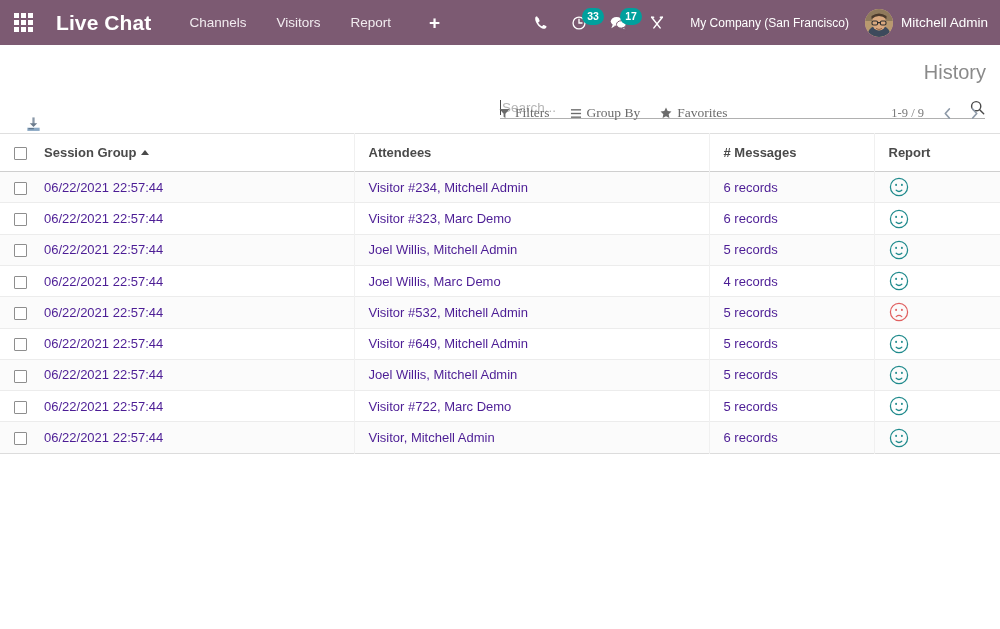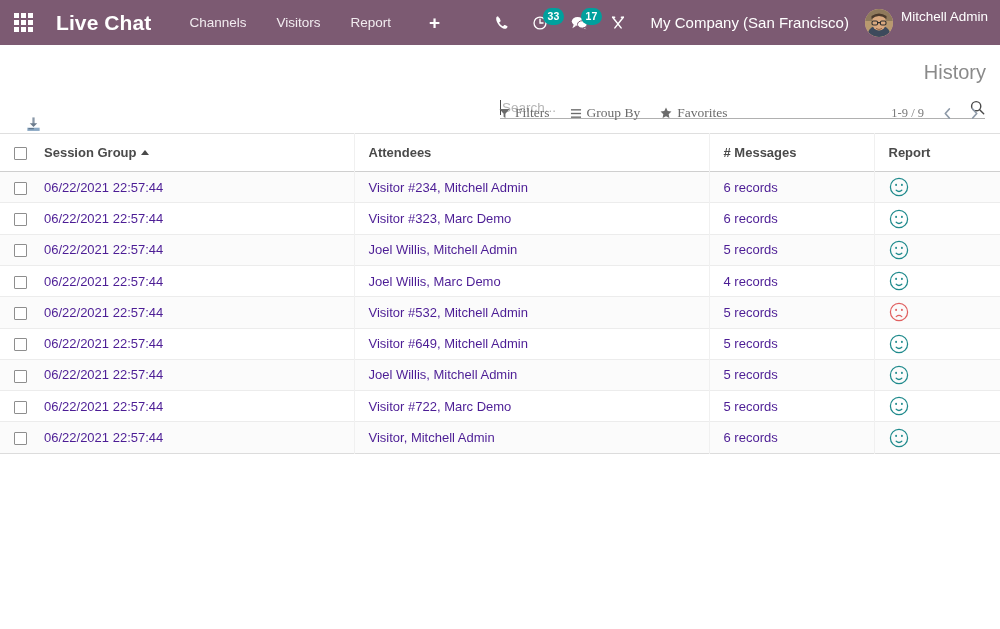--- a/index.html
+++ b/index.html
@@ -103,30 +103,31 @@
     font-size: 10.5px;
     font-weight: bold;
     line-height: 1;
     padding: 3px 5px 3px 5px;
     border-radius: 9px;
     min-width: 19px;
     text-align: center;
   }
 
   .company-name {
-    font-size: 15px;
+    font-size: 12px;
     color: #ffffff;
     margin-left: 14px;
     margin-right: 16px;
     cursor: pointer;
     white-space: nowrap;
   }
 
   .user-menu {
     display: flex;
+    align-items: center;
     gap: 8px;
     cursor: pointer;
   }
   .avatar {
     width: 28px;
     height: 28px;
     border-radius: 50%;
     overflow: hidden;
     background: #c4a48c;
     position: relative;

